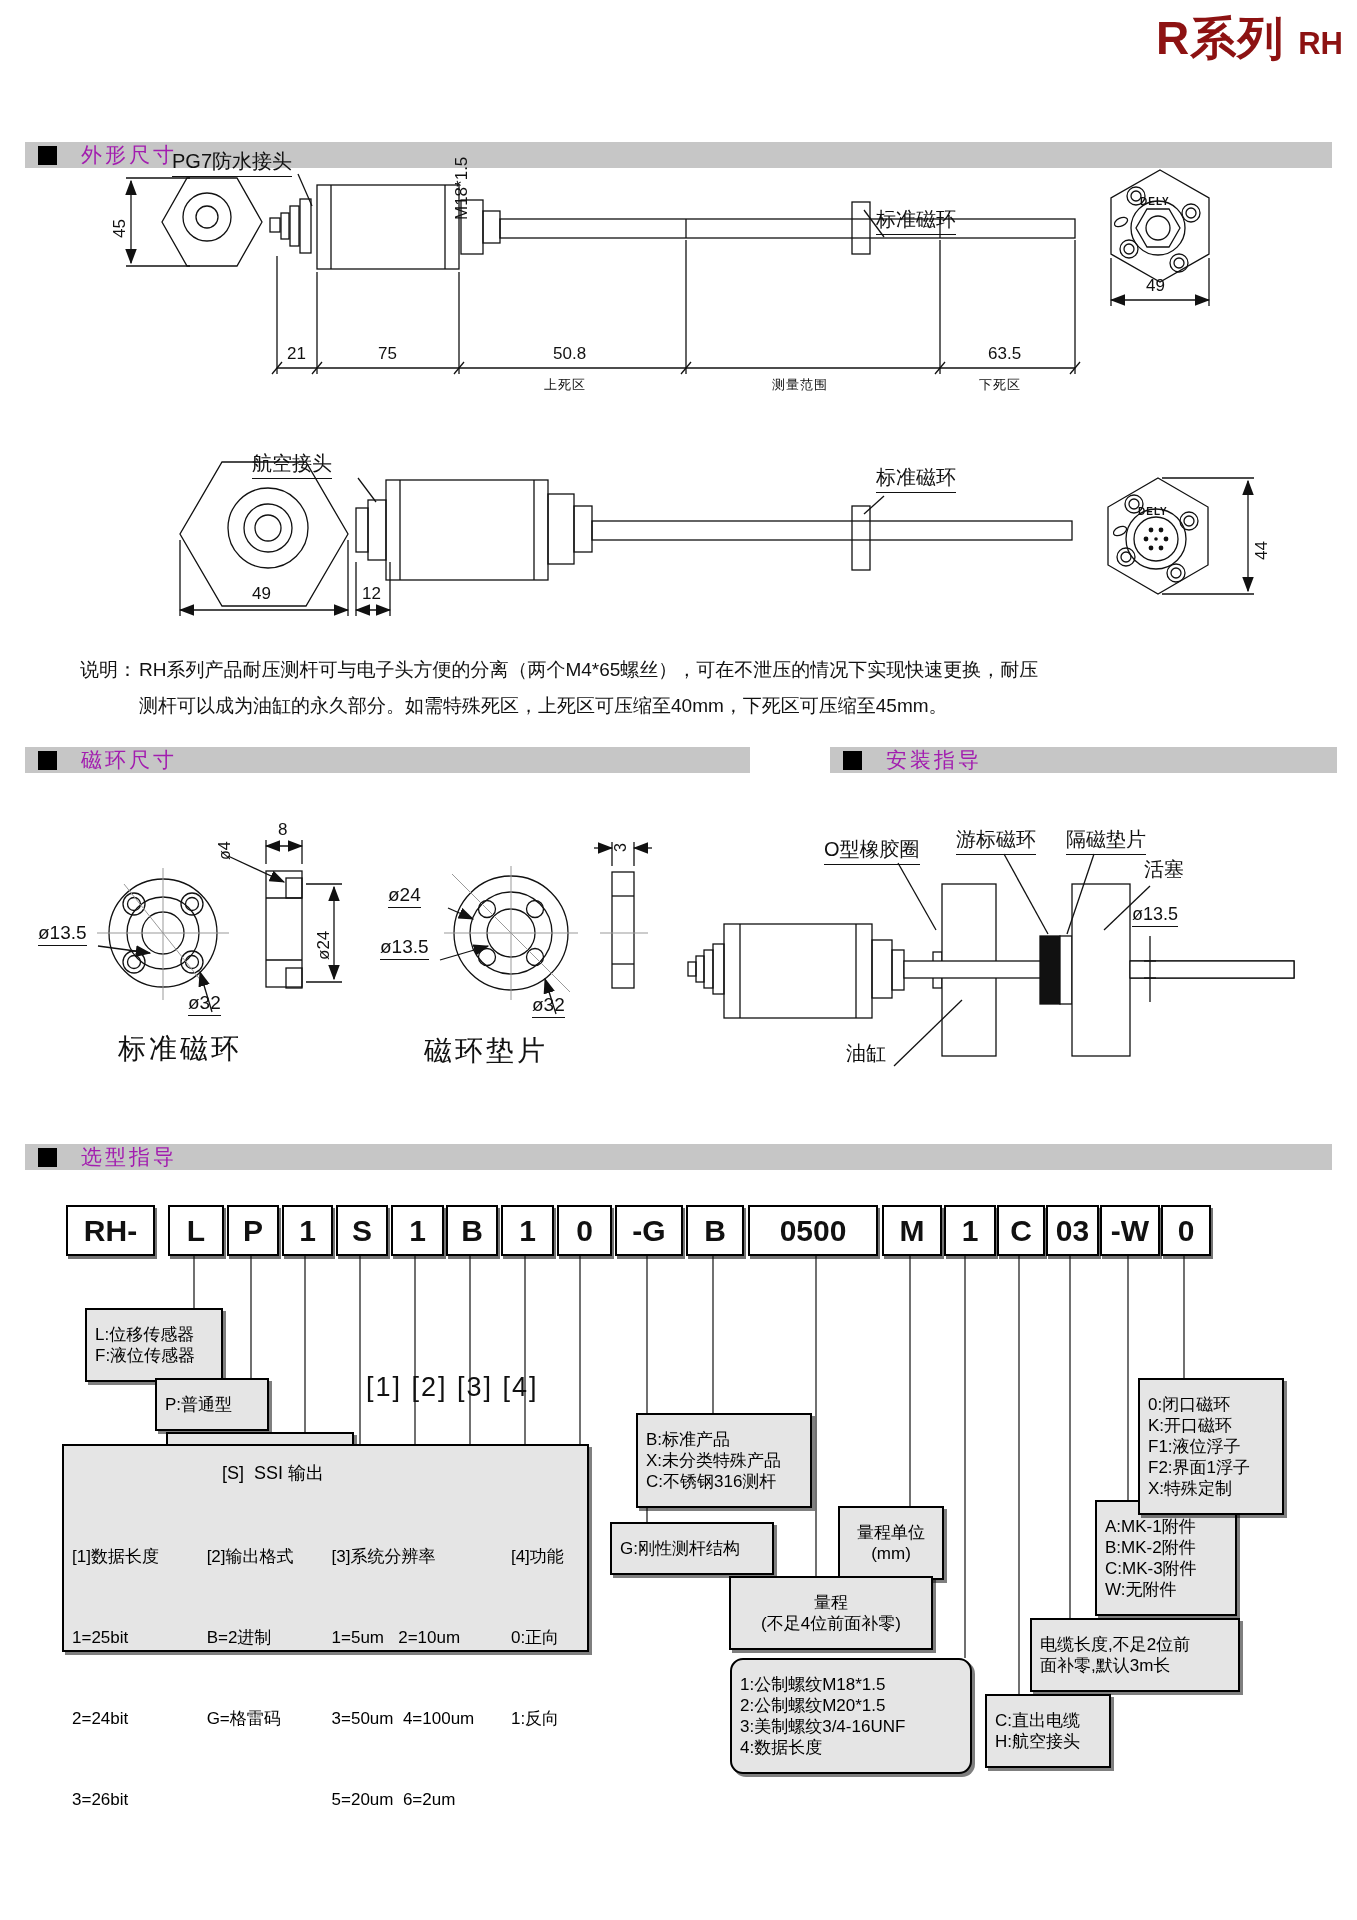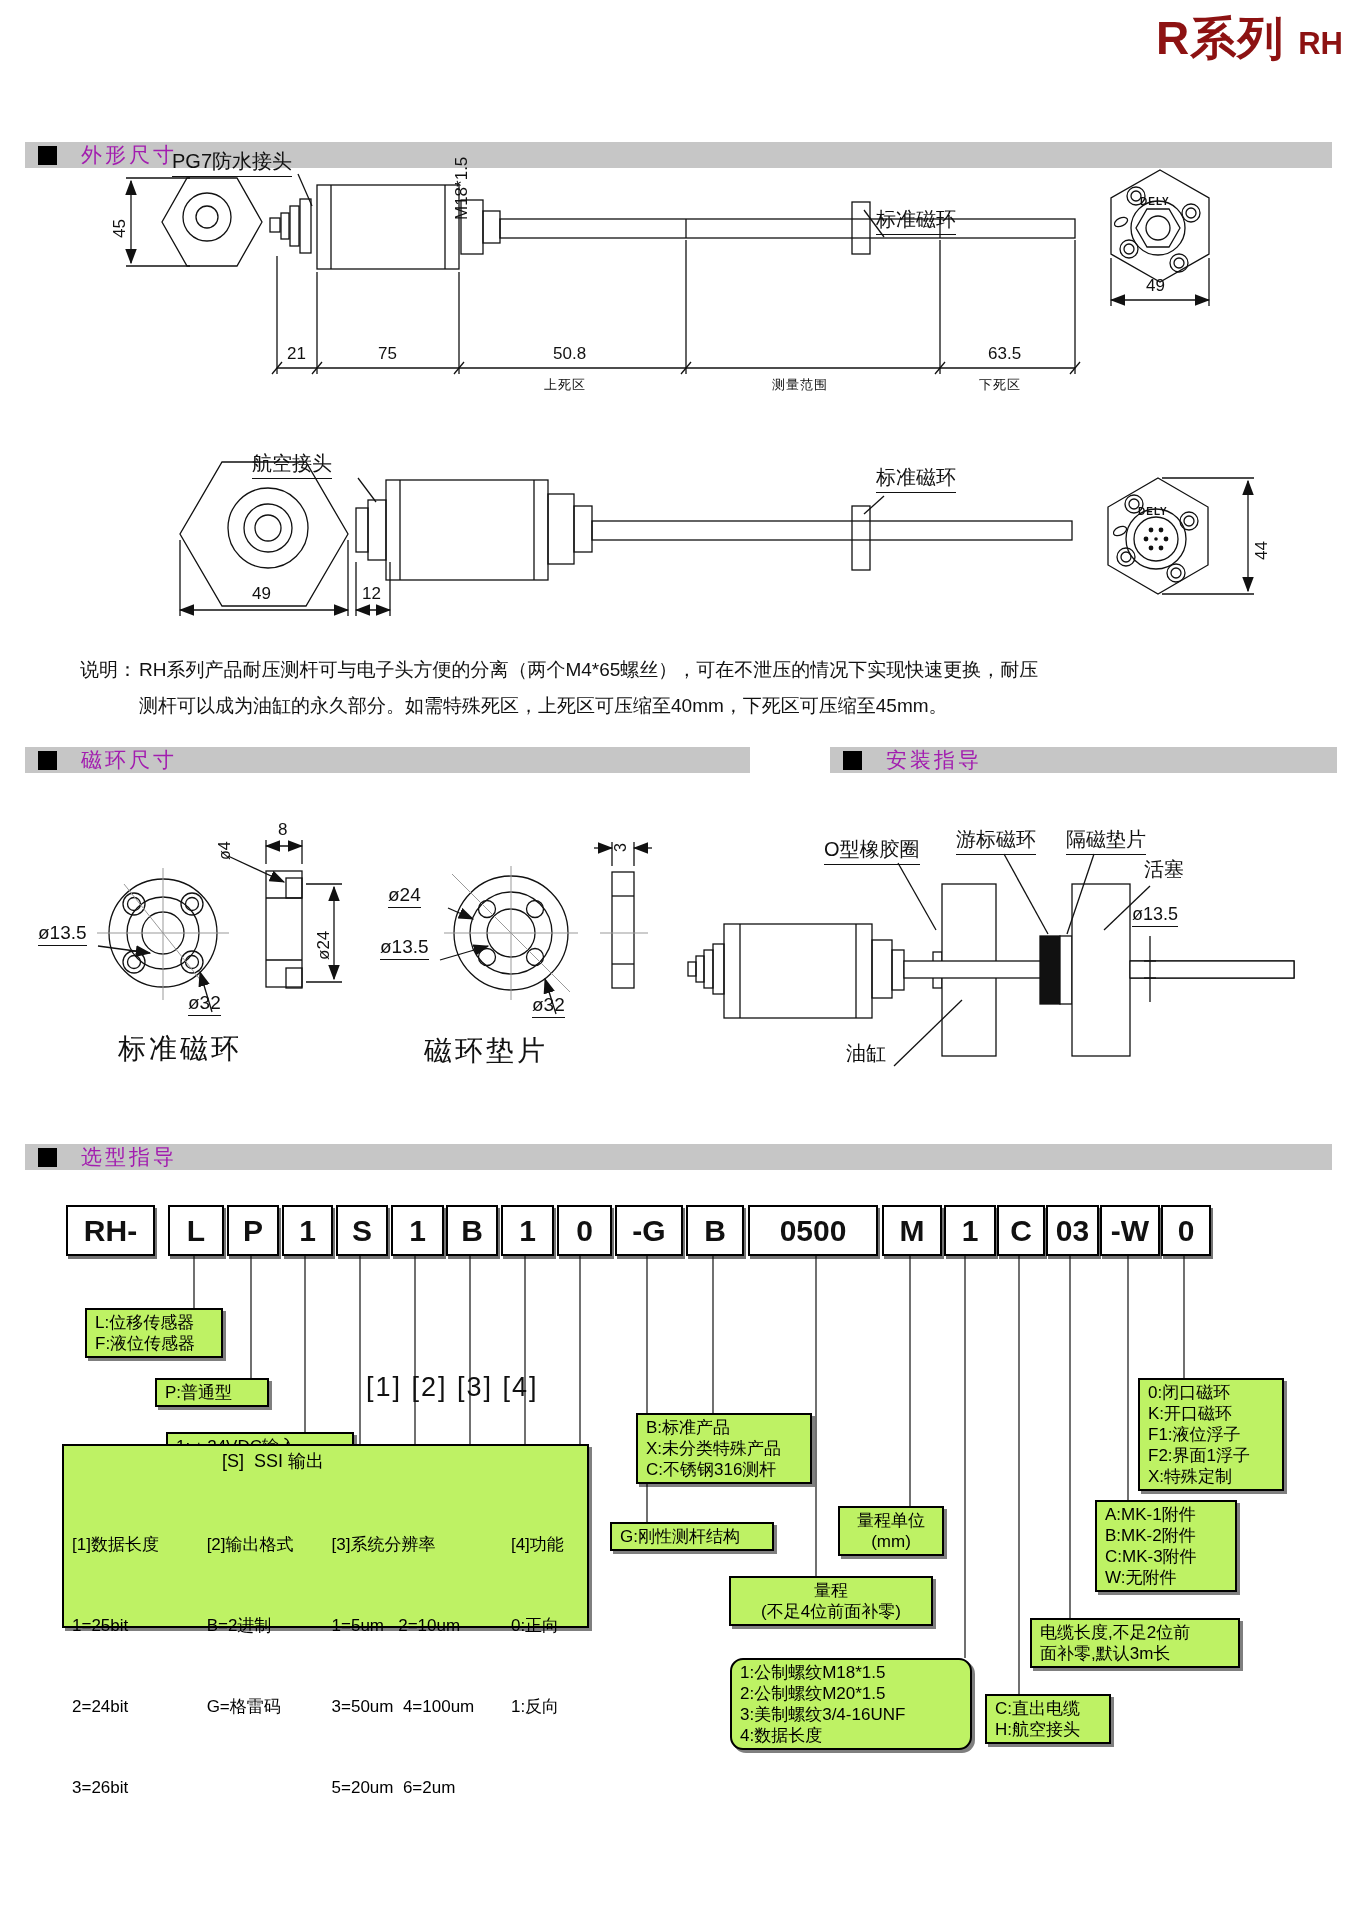--- a/index.html
+++ b/index.html
@@ -27,22 +27,22 @@
      font-size:30px;font-weight:600;}
   .seg:nth-child(1){left:66px;width:85px;}  .seg:nth-child(2){left:168px;width:52px;}
   .seg:nth-child(3){left:227px;width:48px;} .seg:nth-child(4){left:282px;width:47px;}
   .seg:nth-child(5){left:336px;width:48px;} .seg:nth-child(6){left:391px;width:49px;}
   .seg:nth-child(7){left:446px;width:48px;} .seg:nth-child(8){left:501px;width:49px;}
   .seg:nth-child(9){left:557px;width:51px;} .seg:nth-child(10){left:615px;width:64px;}
   .seg:nth-child(11){left:686px;width:54px;}.seg:nth-child(12){left:748px;width:126px;}
   .seg:nth-child(13){left:882px;width:56px;}.seg:nth-child(14){left:944px;width:48px;}
   .seg:nth-child(15){left:997px;width:44px;}.seg:nth-child(16){left:1046px;width:49px;}
   .seg:nth-child(17){left:1100px;width:56px;}.seg:nth-child(18){left:1161px;width:46px;}
-  .lg{position:absolute;border:2.5px solid #000;box-shadow:3px 3px 0 rgba(0,0,0,.5);background:#bef264;
-      font-size:17px;line-height:21px;padding:2px 8px;color:#000;}
+  .lg{position:absolute;border:2.5px solid #000;box-shadow:3px 3px 0 rgba(0,0,0,.5);background:#e5e5e5;
+      font-size:17px;line-height:21px;padding:14px 8px;color:#000;}
   .lg div{white-space:pre;}
   .lg.center{text-align:center;}
   .brackets{position:absolute;left:366px;top:1372px;font-size:27px;letter-spacing:2px;white-space:pre;}
   .ssi{line-height:27px;}
   .ssi-title{padding-left:150px;font-size:18px;}
   .ssi-cols{display:flex;gap:16px;margin-top:2px;}
   .ssi-cols .col{white-space:pre;}
 </style>
 </head>
 <body>

